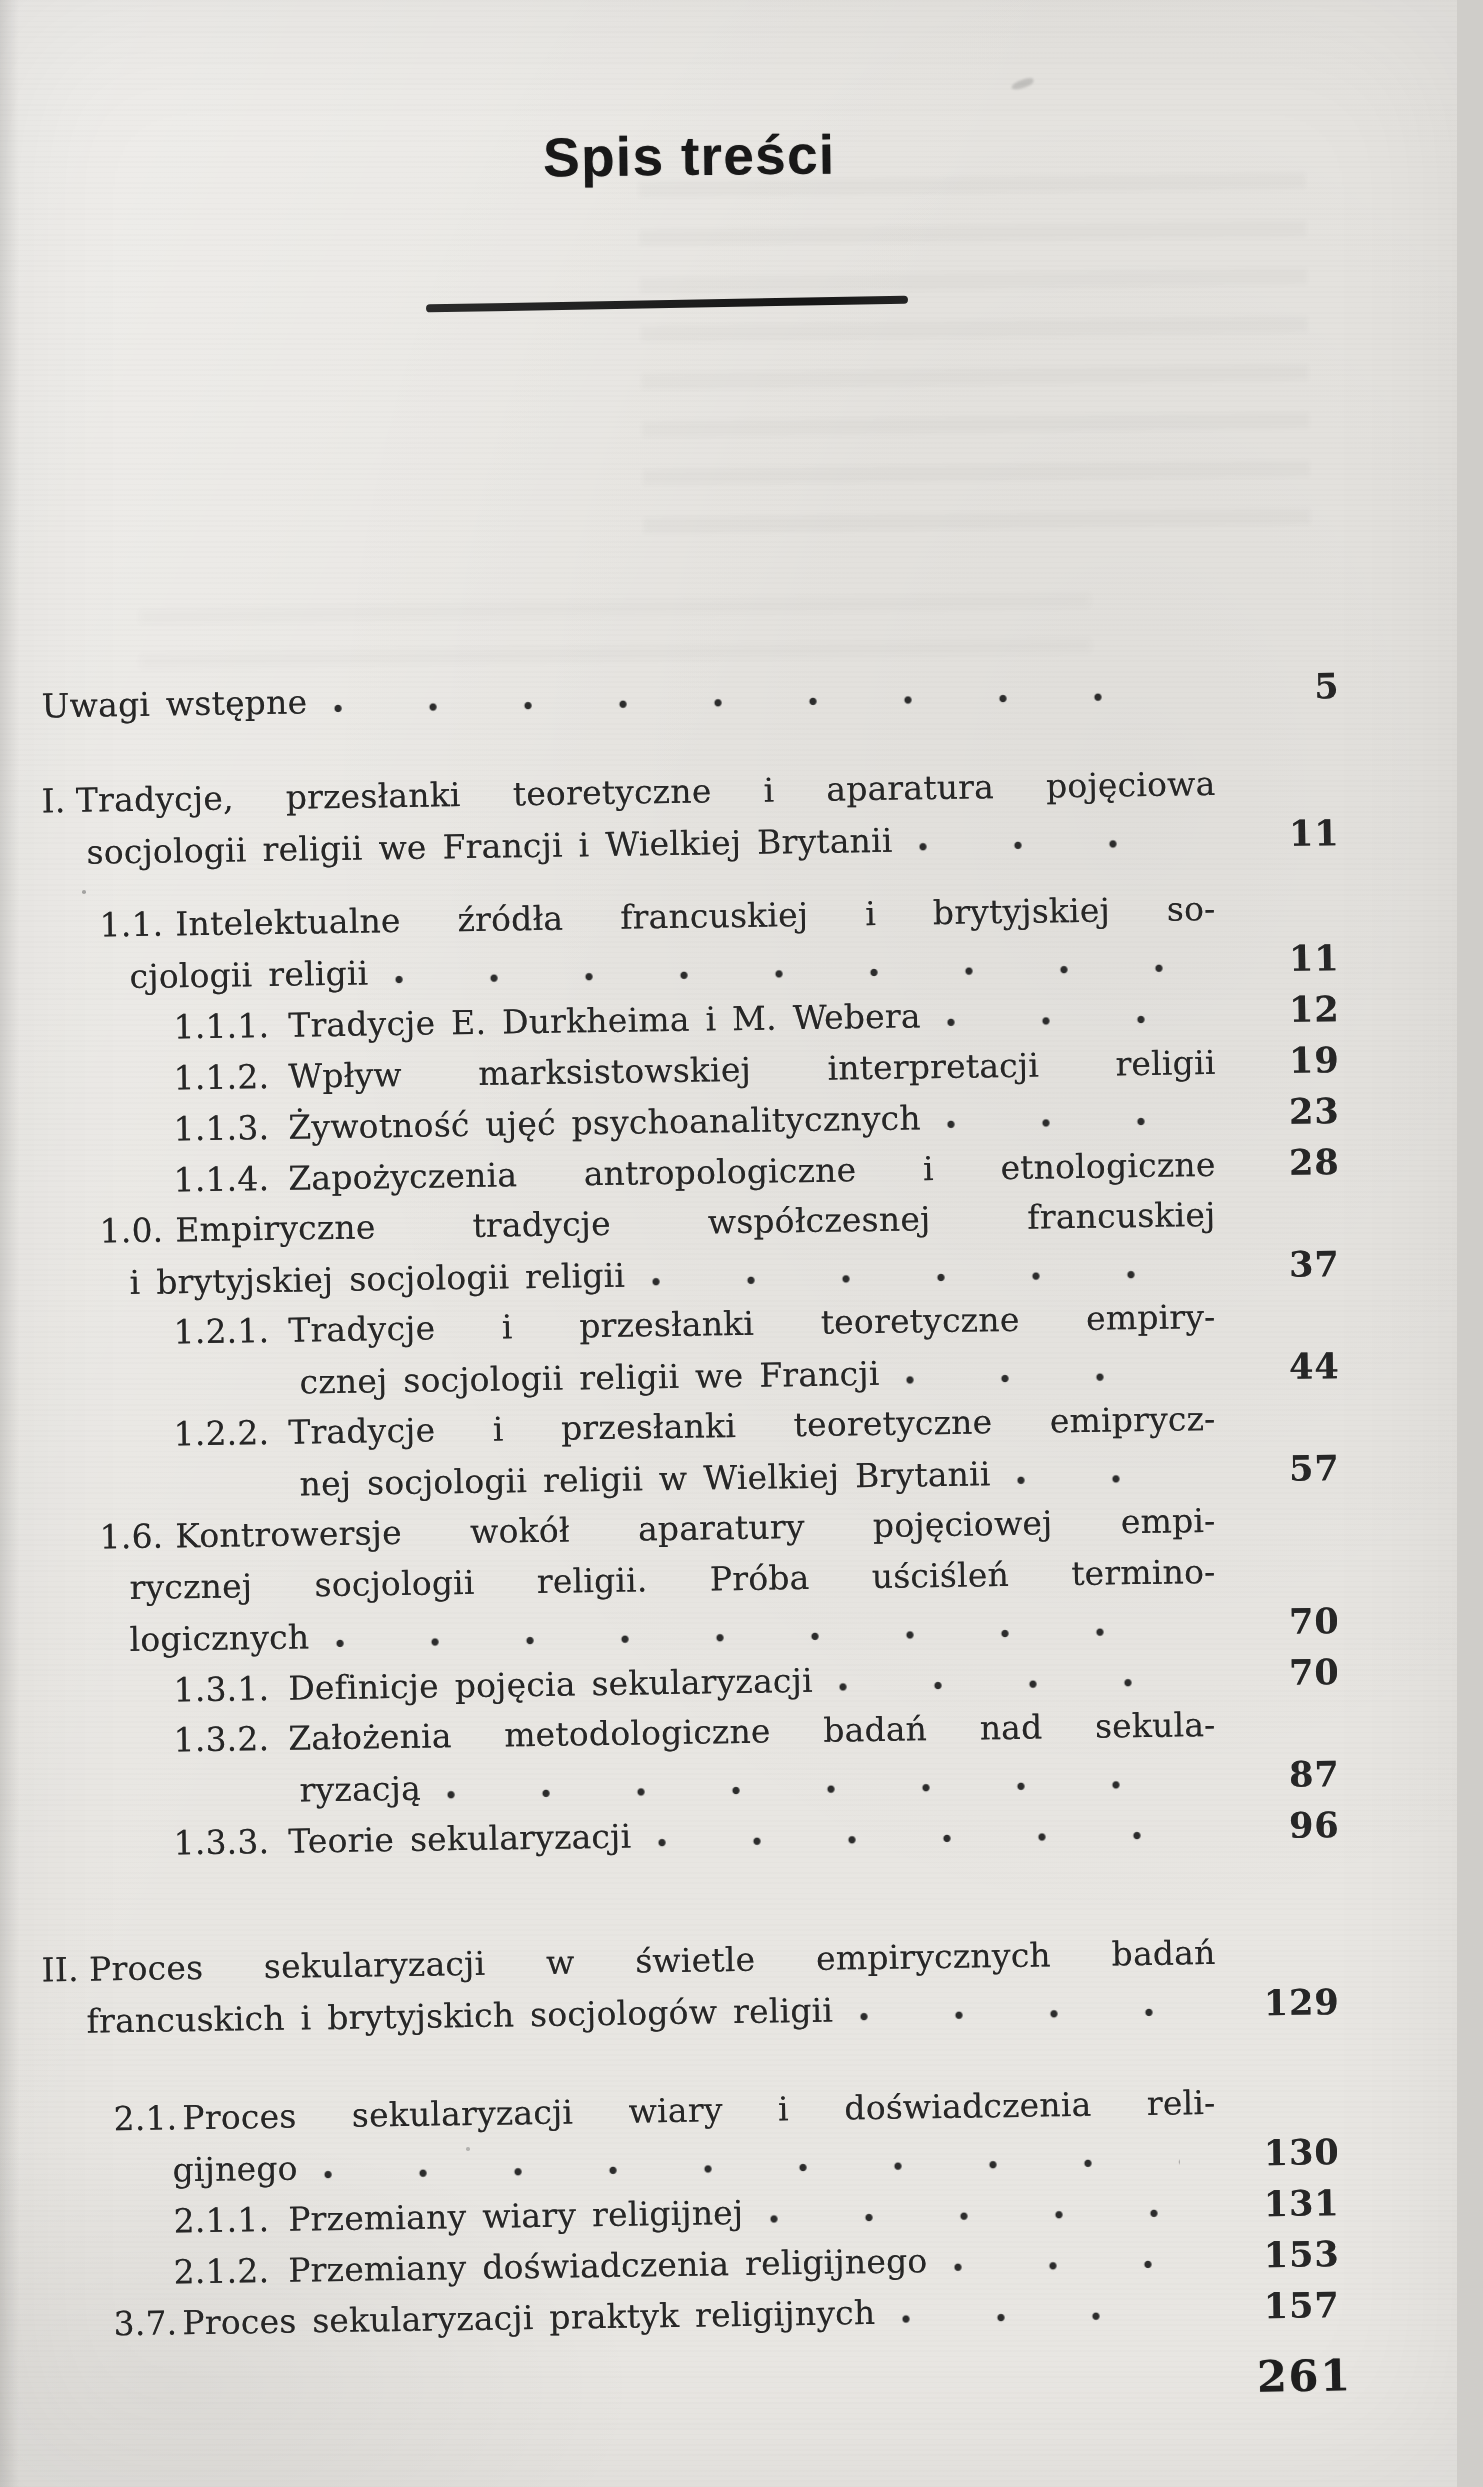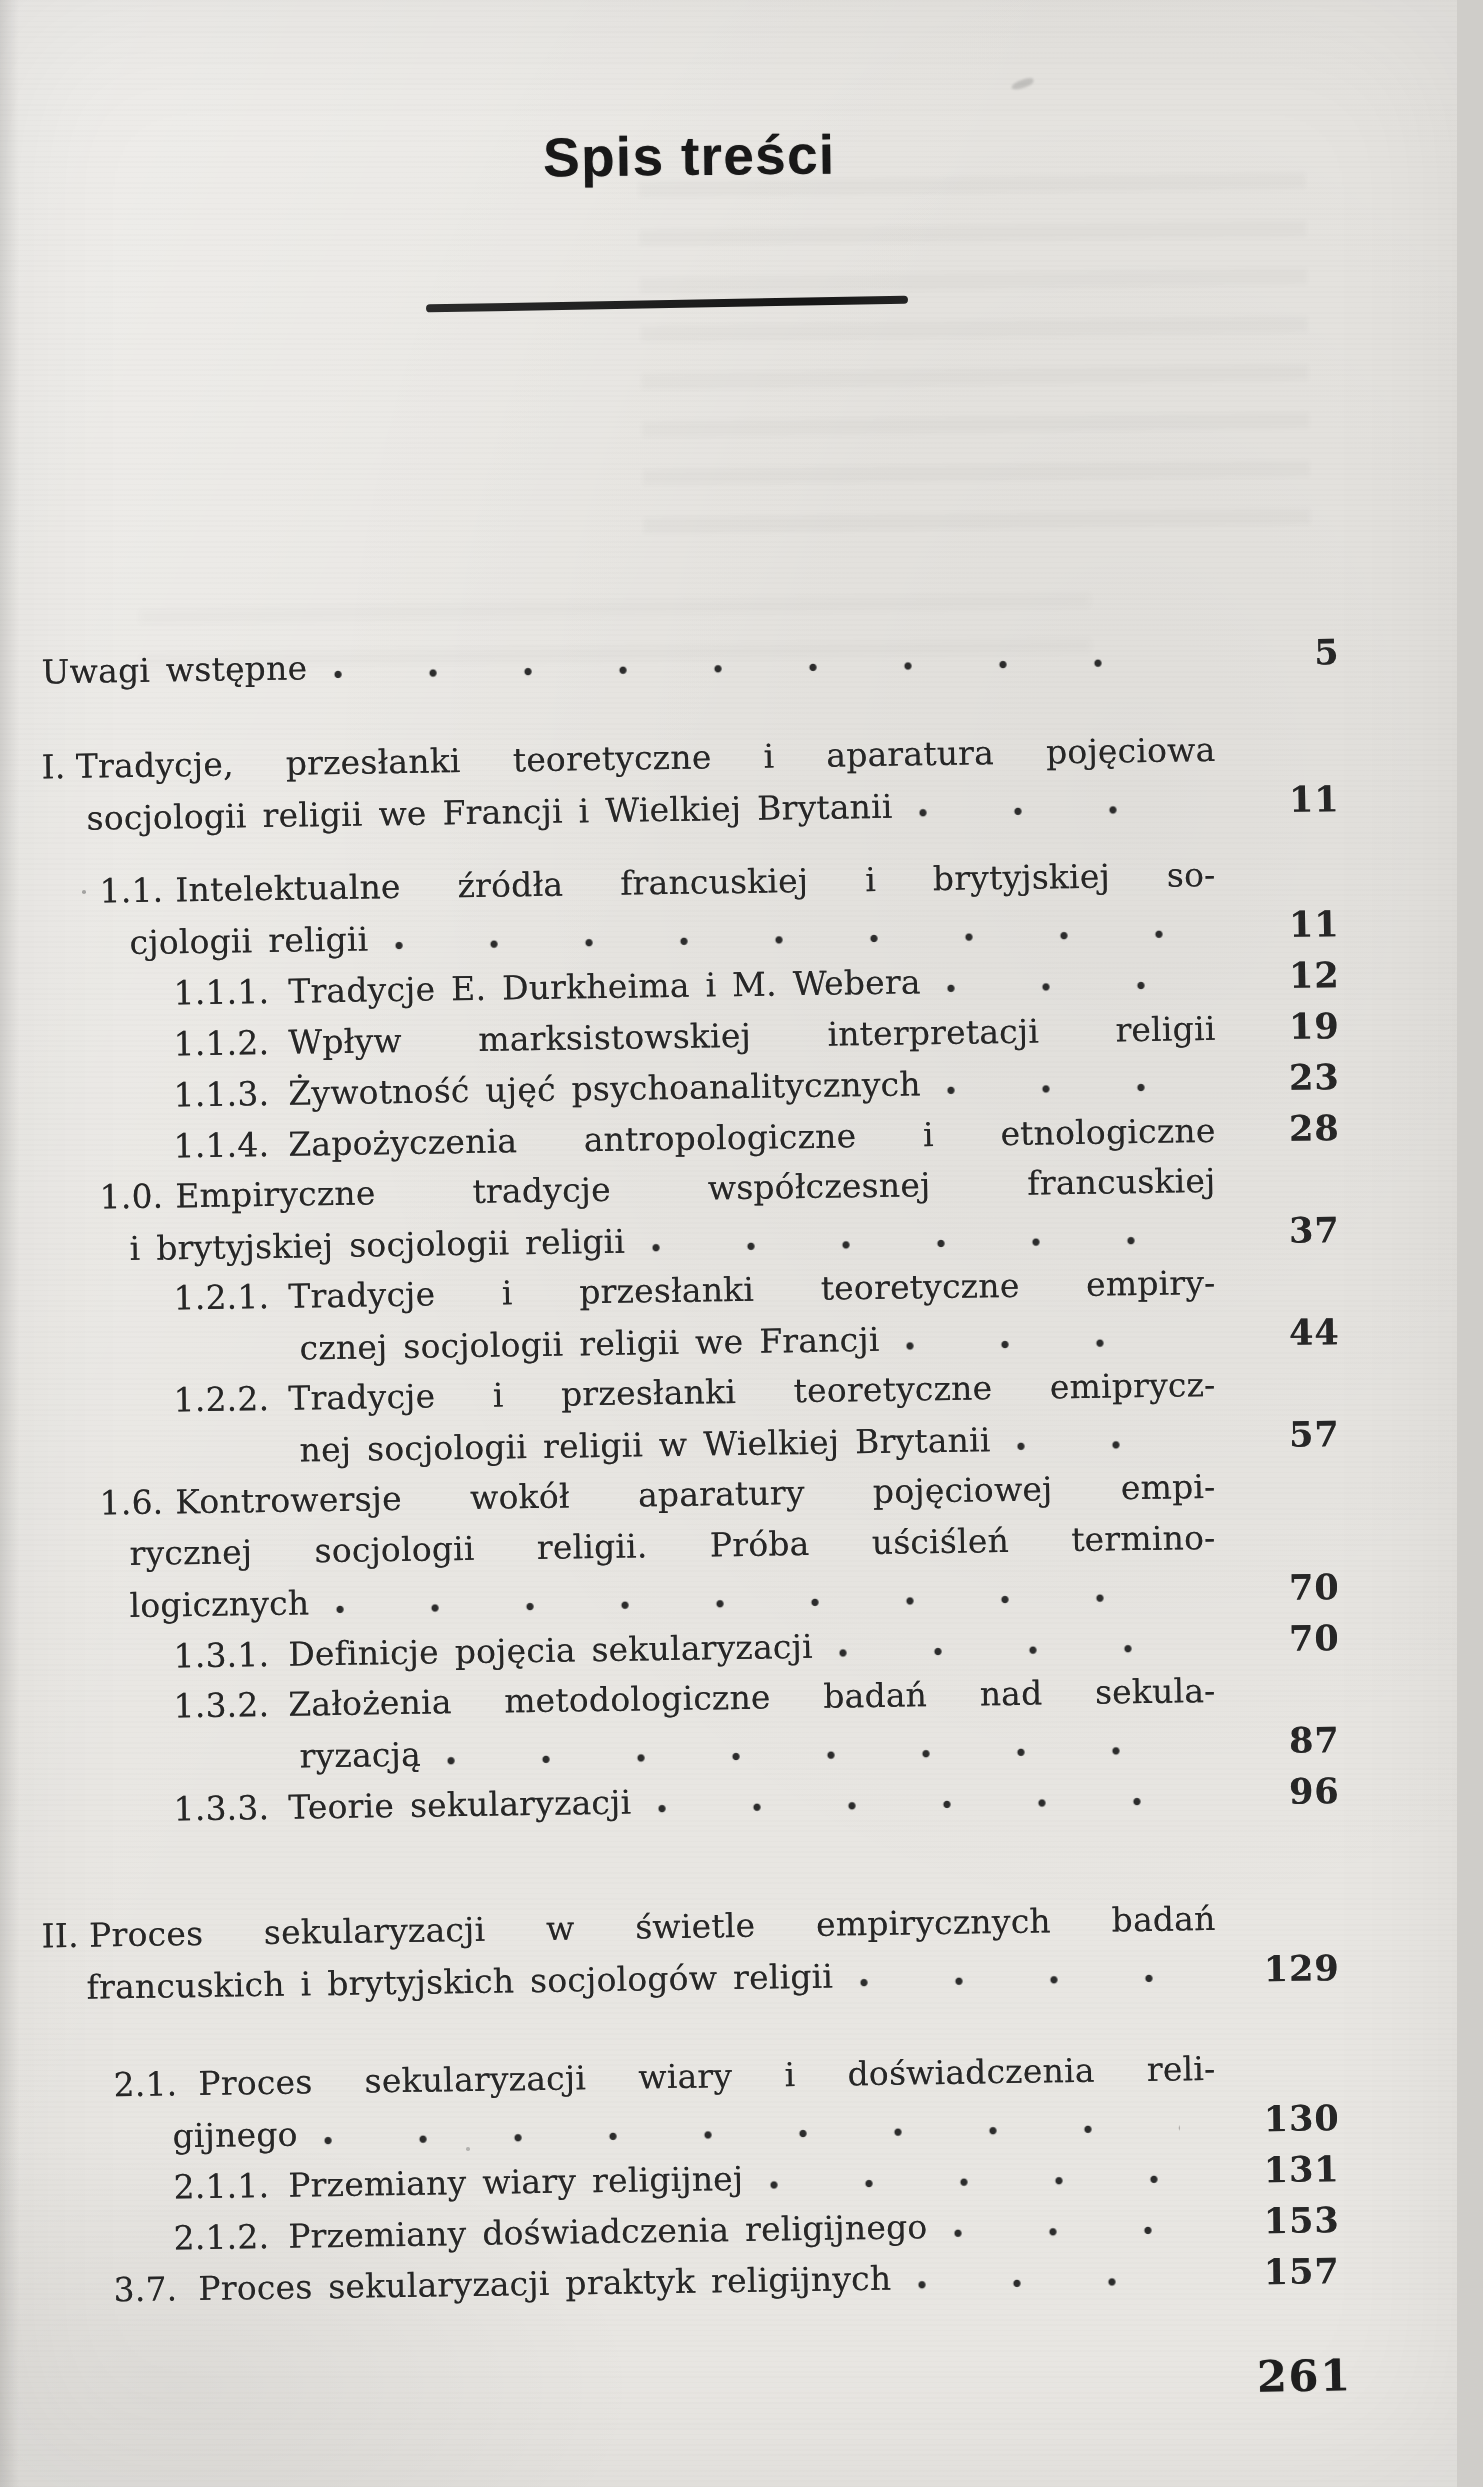--- a/index.html
+++ b/index.html
@@ -41,21 +41,21 @@
     letter-spacing:1.3px;color:#181818;transform:rotate(-0.6deg);
     text-shadow:0 0 0.9px rgba(20,20,20,.5);
   }
   .rule{
     position:absolute;top:300px;left:426px;width:482px;height:7.8px;border-radius:4.3px;
     background:linear-gradient(90deg,#2a2a2a,#161616 80%,#232323);
     transform:rotate(-1.05deg);
   }
 
   .toc{
-    position:absolute;top:646px;left:0;width:1340px;
+    position:absolute;top:680px;left:0;width:1340px;
     font-size:33px;color:#262626;word-spacing:5.2px;letter-spacing:0.2px;
     text-shadow:0 0 0.5px rgba(35,35,35,.55);
   }
   .row{display:flex;align-items:baseline;height:51px;line-height:51px;
        transform:rotate(-0.85deg);transform-origin:0 100%;}
   
   .s1 {padding-left:42px}
   .s1c{padding-left:87px}
   .s2 {padding-left:100px}
   .s2b{padding-left:114px}
@@ -65,21 +65,21 @@
   .s3c{padding-left:300px}
   
   .g-s {margin-top:23.4px}
   .g-m {margin-top:45px}
   .g-m2{margin-top:48px}
   .g-l {margin-top:75px}
 
   .num{flex:0 0 auto;margin-right:12px}
   .s1 .num{margin-right:10.4px}
   .s2 .num{margin-right:12px}
-  .s2b .num{margin-right:21px}
+  .s2b .num{margin-right:5px}
   .s3 .num{margin-right:19px}
 
   .txt{flex:0 0 auto;white-space:nowrap}
   .just .txt{flex:1 1 auto;white-space:normal;text-align:justify;text-align-last:justify}
 
   .lead{flex:1 1 auto;align-self:stretch;position:relative}
   .lead::after{
     content:"";position:absolute;left:26px;right:36px;bottom:13px;height:8.7px;
     background-image:radial-gradient(circle at 4.3px 4.3px, #2c2c2c 3.1px, rgba(0,0,0,0) 4px);
     background-size:95px 8.7px;background-repeat:repeat-x;

